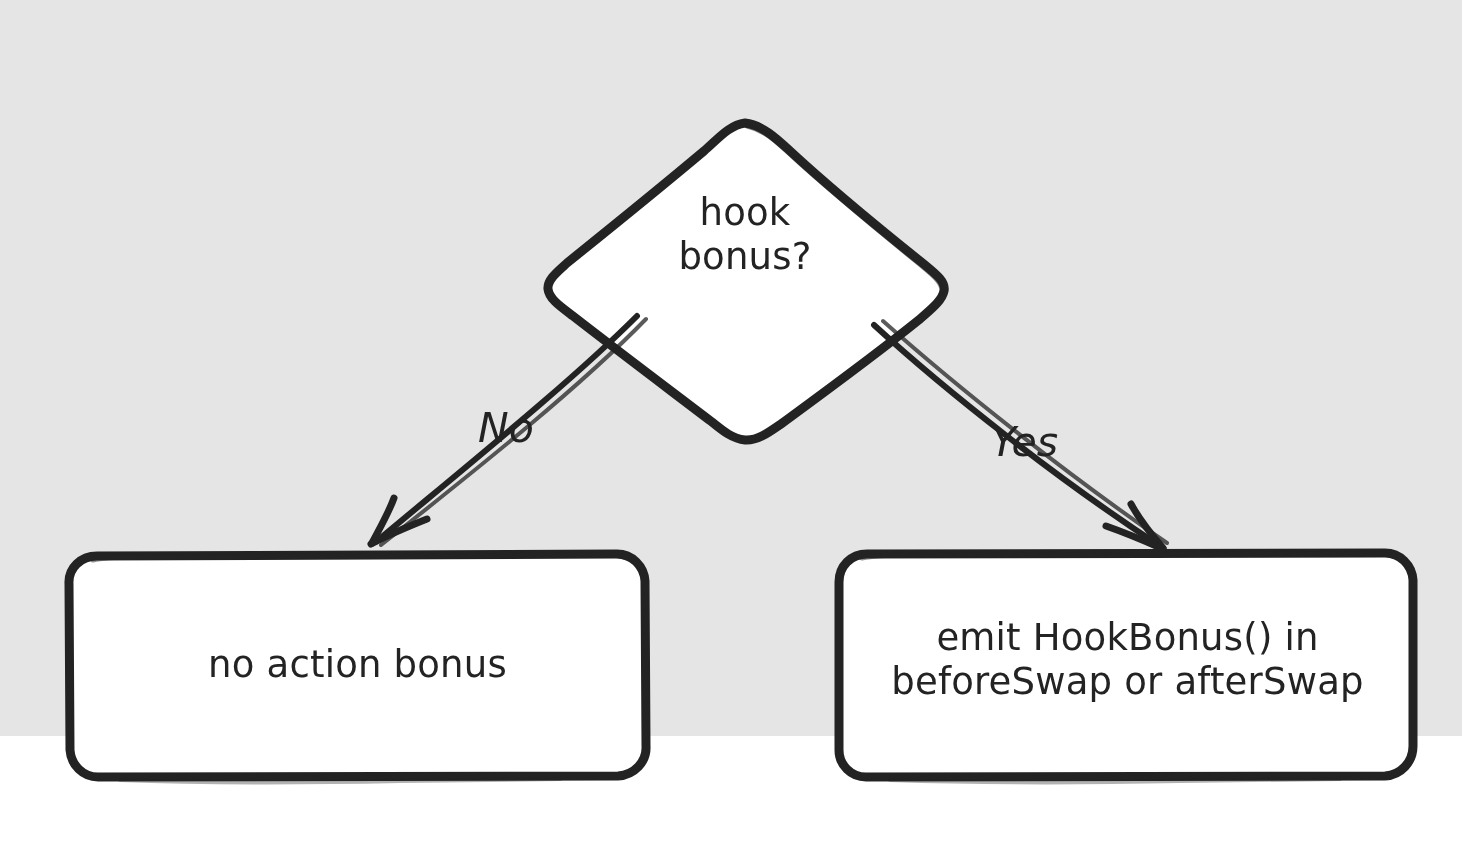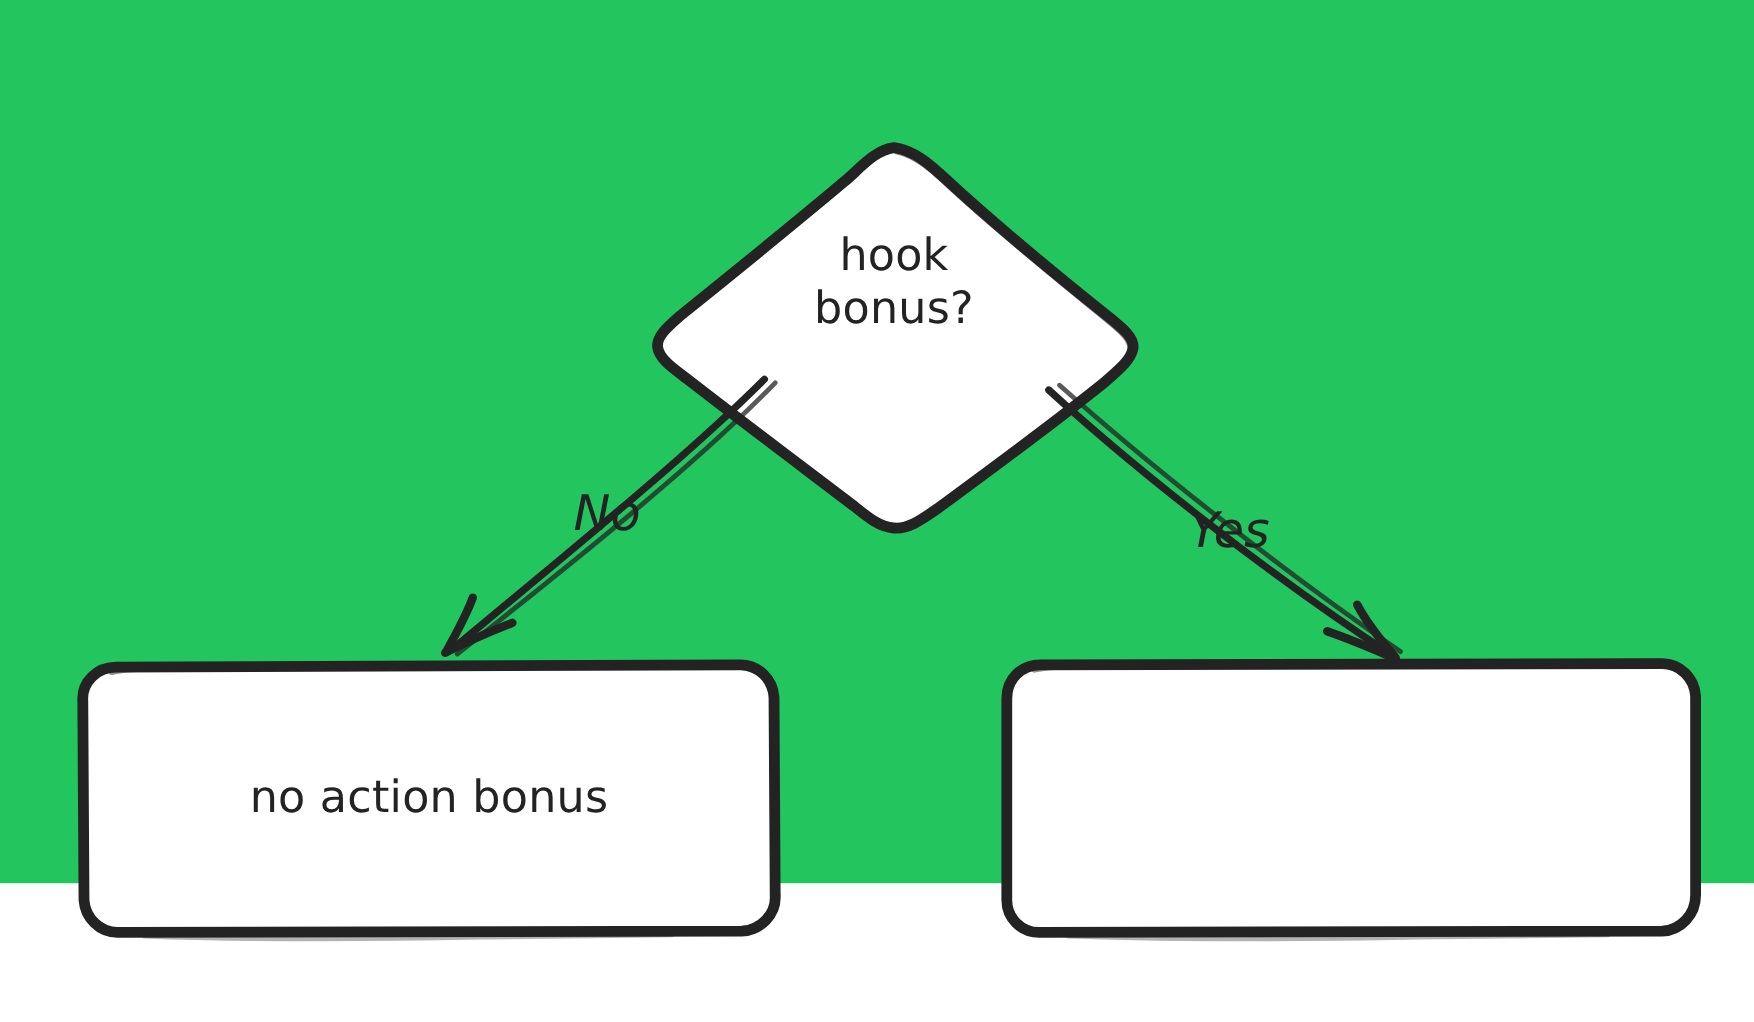--- a/index.html
+++ b/index.html
@@ -11,21 +11,21 @@
   body {
     width: 1462px;
     height: 852px;
     overflow: hidden;
     font-family: "DejaVu Sans", sans-serif;
   }
   #diagram-root {
     position: relative;
     width: 1462px;
     height: 736px;
-    background: #22c55e;
+    background: #e5e5e5;
   }
   #sketch-layer {
     position: absolute;
     top: 0;
     left: 0;
     width: 1462px;
     height: 852px;
   }
   .node-label {
     position: absolute;
@@ -157,18 +157,20 @@
       <path d="M 1163 548 C 1150 533 1139 519 1131 504" fill="none" stroke="#232323" stroke-width="7" stroke-linecap="round" stroke-linejoin="round"></path>
       <path d="M 1163 549 C 1145 541 1126 533 1106 526" fill="none" stroke="#232323" stroke-width="7" stroke-linecap="round" stroke-linejoin="round"></path>
     </g>
   </svg>
 
   <div class="node-label" id="decision-label">hook
 bonus?</div>
 
   <div class="node-label" id="no-action-label">no action bonus</div>
 
+  <div class="node-label" id="emit-hookbonus-label">emit HookBonus() in
+beforeSwap or afterSwap</div>
 
   <div class="edge-label" id="edge-label-no">No</div>
 
   <div class="edge-label" id="edge-label-yes">Yes</div>
 
 </div>
 
 </body></html>

